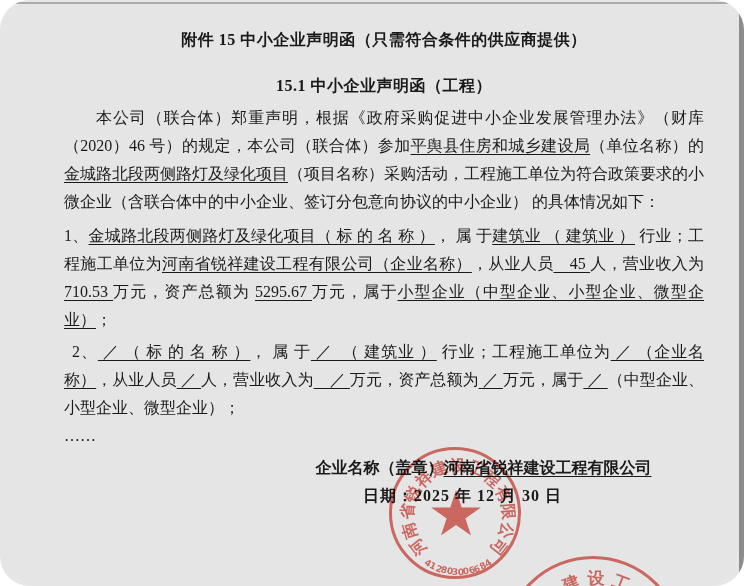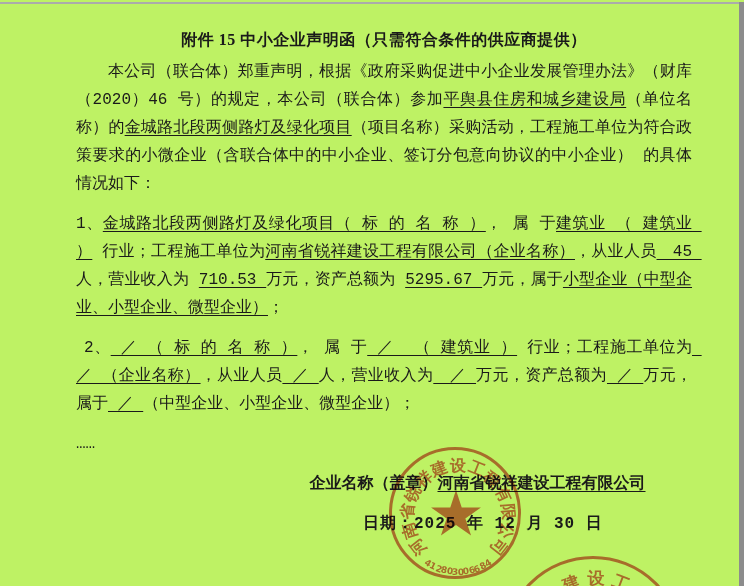--- a/index.html
+++ b/index.html
@@ -1,33 +1,34 @@
 <!DOCTYPE html>
 <html><head>
 <meta charset="utf-8">
 <style>
   * { margin:0; padding:0; box-sizing:border-box; }
   html,body { background:#ffffff; }
   .page {
-    position:relative; width:744px; height:586px; background:#bef264;
+    position:relative; width:744px; height:586px; background:#e5e5e5;
     overflow:hidden;
     font-family:"Liberation Serif","DejaVu Serif",serif;
     color:#1a1a1a;
+    border-radius:30px;
   }
   .top-edge { position:absolute; left:0; top:2px; width:744px; height:2px; background:#ababab; }
   .right-edge { position:absolute; right:0; top:2px; width:5px; height:584px; background:#8c8c8c; }
   .content {
     position:absolute; left:0; top:0; width:744px;
     padding:26px 40px 0 64px;
     font-size:16px; line-height:28px;
     text-align:justify;
   }
   h1.title { font-size:16px; font-weight:bold; text-align:center; line-height:28px; letter-spacing:.5px; }
   h2.subtitle { font-size:16px; font-weight:bold; text-align:center; line-height:28px; margin-top:18px; letter-spacing:.5px; }
-  p { margin:12px;font-family:Liberation Mono, monospace; }
+  p { margin:0; }
   .p-intro { margin-top:4px; text-indent:32px; }
   .p-item1 { margin-top:6px; }
   .p-item2 { margin-top:4px; text-indent:8px; }
   .p-ellipsis { margin-top:0; }
   .p-stmt1 { margin-top:4px; }
   .p-stmt2 { margin-top:2px; }
   .p-sign { margin-top:4px; margin-left:199px; font-weight:bold; text-align:center; }
   .p-date { margin-top:0; margin-left:299px; font-weight:bold; text-align:left; letter-spacing:1px; }
   .u { text-decoration:underline; text-underline-offset:3px; text-decoration-thickness:1px; white-space:pre-wrap; }
   .seg { white-space:pre-wrap; }
@@ -57,20 +58,21 @@
 </style>
 </head>
 <body>
 
 <div class="page">
   <div class="top-edge"></div>
   <div class="right-edge"></div>
 
   <div class="content">
     <h1 class="title">附件 15  中小企业声明函（只需符合条件的供应商提供）</h1>
+    <h2 class="subtitle">15.1 中小企业声明函（工程）</h2>
 
     <p class="p-intro"><span class="seg">本公司（联合体）郑重声明，根据《政府采购促进中小企业发展管理办法》（财库（2020）46 号）的规定，本公司（联合体）参加</span><span class="u">平舆县住房和城乡建设局</span><span class="seg">（单位名称）的</span><span class="u">金城路北段两侧路灯及绿化项目</span><span class="seg">（项目名称）采购活动，工程施工单位为符合政策要求的小微企业（含联合体中的中小企业、签订分包意向协议的中小企业） 的具体情况如下：</span></p>
 
     <p class="p-item1"><span class="seg">1、</span><span class="u">金城路北段两侧路灯及绿化项目（ 标 的 名 称 ）</span><span class="seg">， 属 于</span><span class="u">建筑业 （ 建筑业 ）</span><span class="seg"> 行业；工程施工单位为</span><span class="u">河南省锐祥建设工程有限公司（企业名称）</span><span class="seg">，从业人员</span><span class="u">　45 </span><span class="seg">人，营业收入为 </span><span class="u">710.53 </span><span class="seg">万元，资产总额为 </span><span class="u">5295.67 </span><span class="seg">万元，属于</span><span class="u">小型企业（中型企业、小型企业、微型企业）</span><span class="seg">；</span></p>
 
     <p class="p-item2"><span class="seg">2、</span><span class="u"> ／ （ 标 的 名 称 ）</span><span class="seg">， 属 于</span><span class="u"> ／  （ 建筑业 ）</span><span class="seg"> 行业；工程施工单位为</span><span class="u"> ／ （企业名称）</span><span class="seg">，从业人员</span><span class="u"> ／ </span><span class="seg">人，营业收入为</span><span class="u">　／ </span><span class="seg">万元，资产总额为</span><span class="u"> ／ </span><span class="seg">万元，属于</span><span class="u"> ／ </span><span class="seg">（中型企业、小型企业、微型企业）；</span></p>
 
     <p class="p-ellipsis">……</p>
 
 

